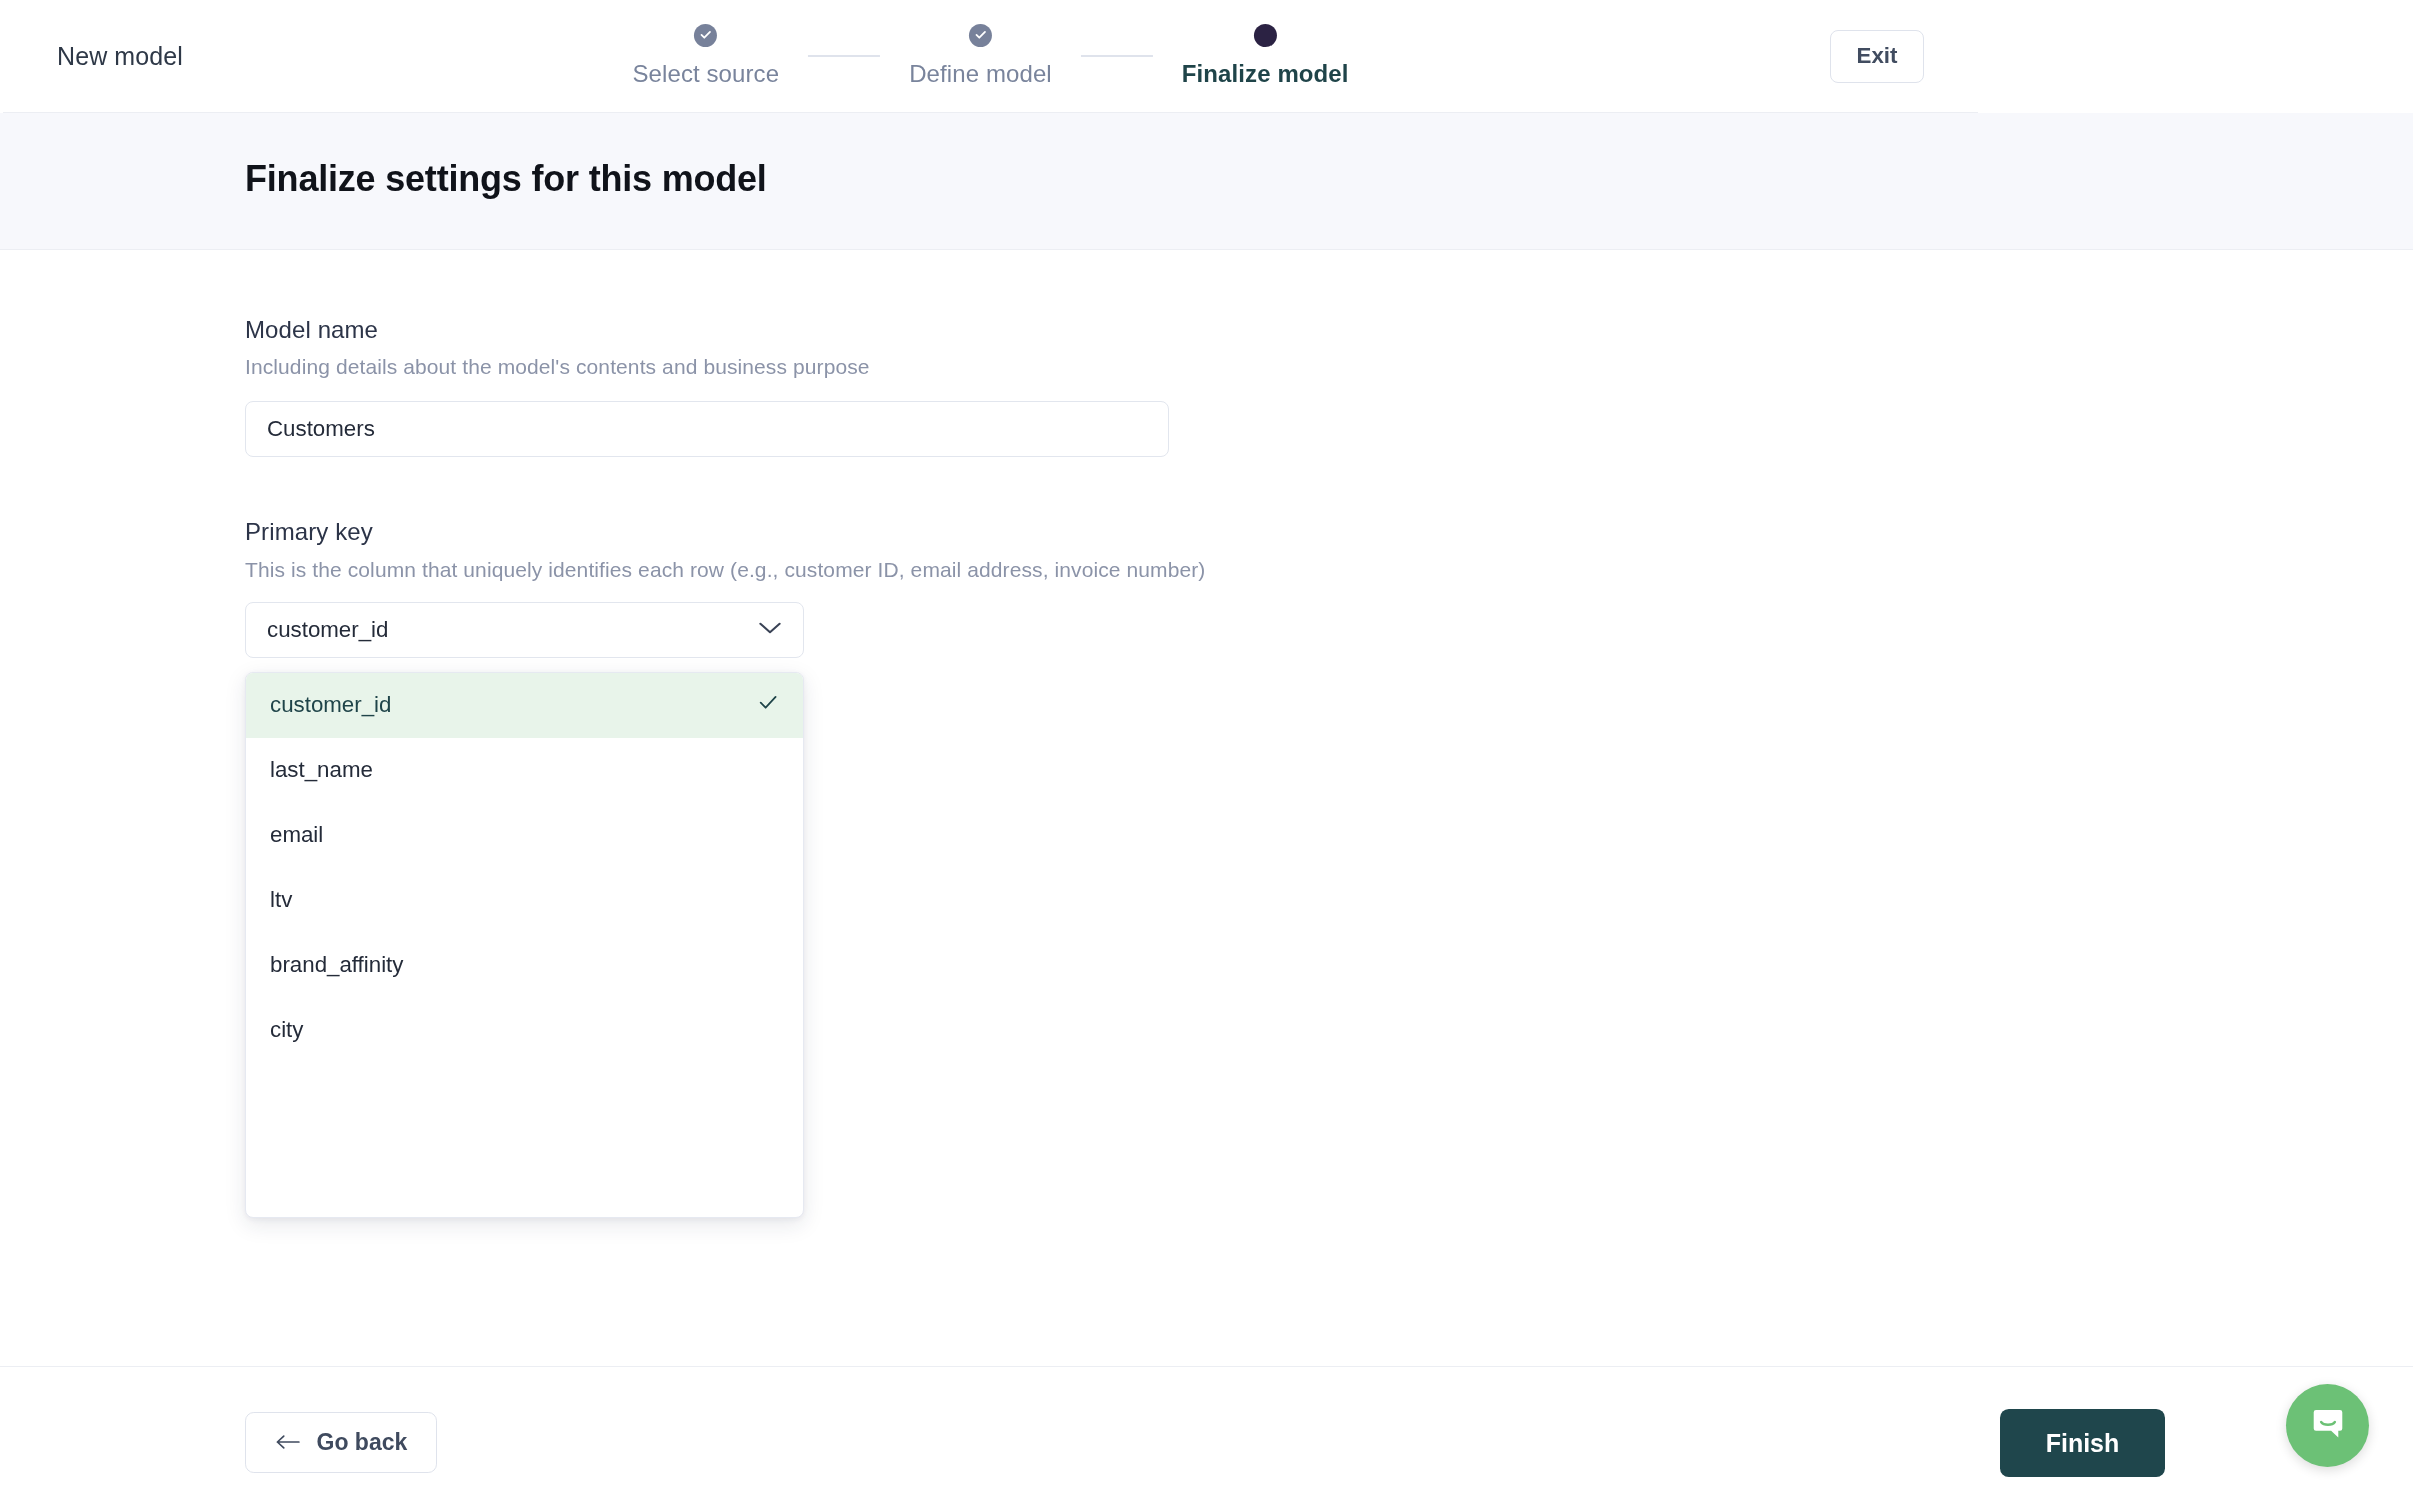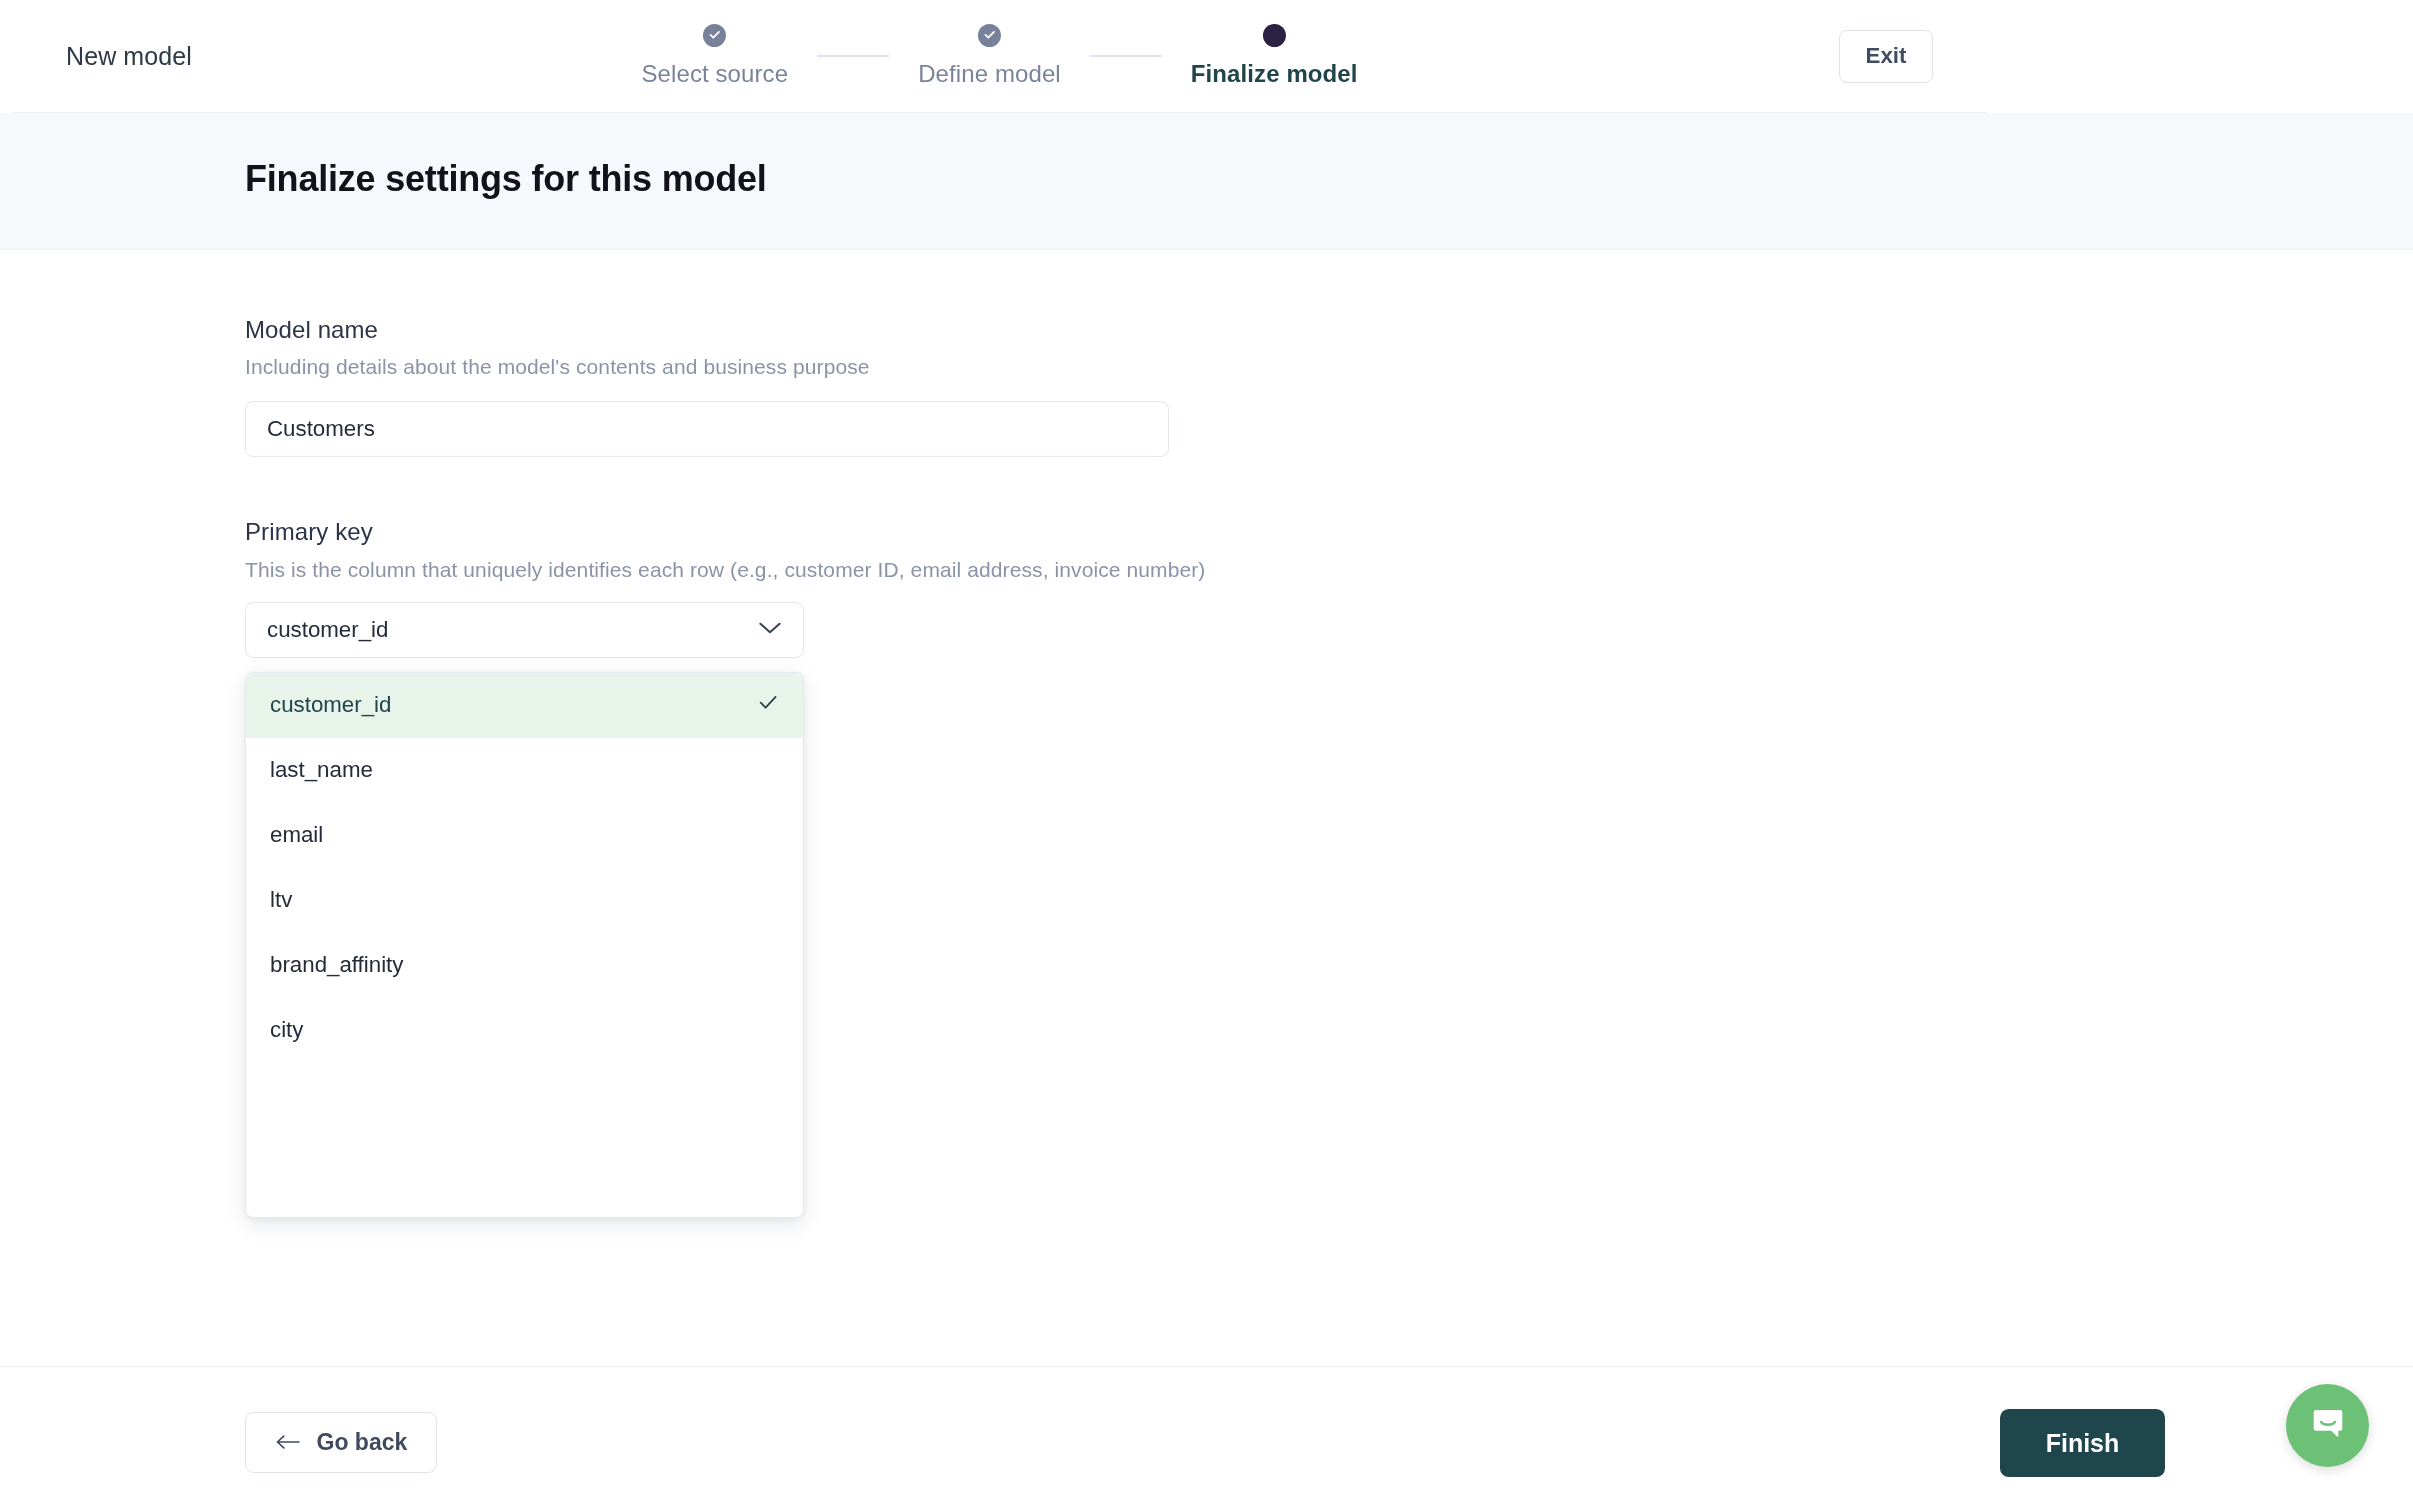--- a/index.html
+++ b/index.html
@@ -16,21 +16,21 @@
     position: relative;
     width: 2413px;
     height: 1508px;
     overflow: hidden;
     background: #ffffff;
   }
 
   
   .topbar {
     position: absolute;
-    top: 0; left: 12px;
+    top: 0; left: 3px;
     width: 1975px;
     height: 113px;
     background: #ffffff;
     border-bottom: 0.8px solid #eceef3;
     display: flex;
     align-items: center;
   }
 
   .brand-title {
     position: absolute;

